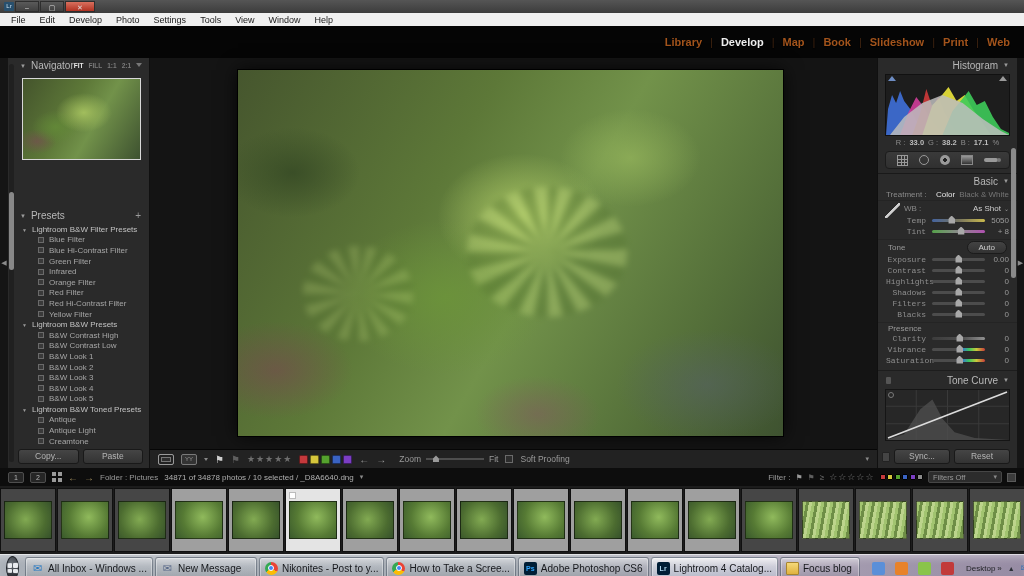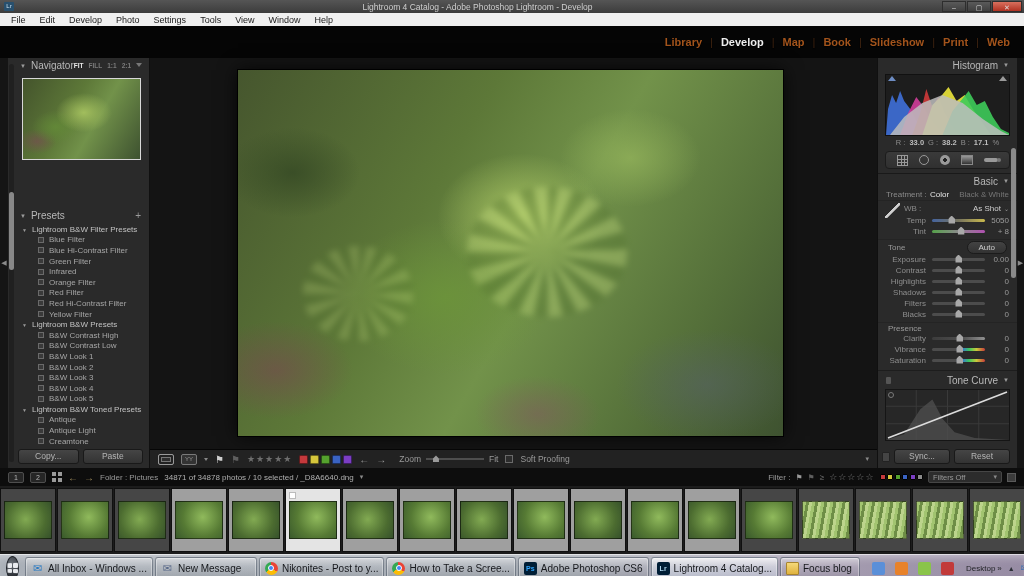--- a/index.html
+++ b/index.html
@@ -114,27 +114,27 @@
       linear-gradient(#999,#999) 0 3px/11px 1px no-repeat, linear-gradient(#999,#999) 0 6px/11px 1px no-repeat; }
   .spot-icon { width:10px; height:10px; border:1.5px solid #999; border-radius:50%; }
   .redeye-icon { width:10px; height:10px; border-radius:50%; background:radial-gradient(circle,#222 0 2px,#999 2px); }
   .grad-icon { width:12px; height:10px; border:1px solid #888; background:linear-gradient(#999,rgba(150,150,150,0)); }
   .brush-icon { width:14px; height:4px; background:#999; border-radius:2px; position:relative; }
   .brush-icon::after { content:""; position:absolute; right:-3px; top:0; width:4px; height:4px; background:#777; border-radius:50%; }
 
   .basic-body { padding:0 0 2px; border-top:1px solid #191919; }
   .treat-row { display:flex; align-items:center; height:13px; padding:0 8px; color:#8a8a8a; border-bottom:1px solid #242424; }
   .treat-row .tc { color:#e6e6e6; margin-left:auto; }
-  .treat-row .tbw { color:#767676; margin-left:10px; }
+  .treat-row .tbw { color:#767676; margin-left:4px; }
   .wb-row { display:flex; align-items:center; height:14px; padding:0 8px 0 26px; color:#8a8a8a; position:relative; }
   .eyedropper { position:absolute; left:7px; top:2px; width:15px; height:15px; background:linear-gradient(135deg, transparent 44%, #cfcfcf 46%, #cfcfcf 56%, transparent 58%); }
   .wb-value { margin-left:auto; color:#cfcfcf; display:flex; align-items:center; gap:3px; }
   .updn { font-size:6px; color:#9a9a9a; }
   .slider-row { display:flex; align-items:center; height:11px; padding:0 8px; color:#8e8e8e; }
-  .sl-label { width:46px; text-align:right; padding-right:6px; white-space:nowrap; }
+  .sl-label { width:46px; text-align:right; padding-right:6px; white-space:nowrap;font-family:Liberation Mono, monospace; }
   .sl-track { position:relative; flex:1; height:3px; background:#4c4c4c; border-radius:2px; }
   .sl-thumb { position:absolute; top:-3.5px; width:7px; height:8px; background:#a8a8a8; transform:translateX(-50%); clip-path:polygon(50% 0,100% 45%,100% 100%,0 100%,0 45%); }
   .sl-value { width:24px; text-align:right; color:#9a9a9a; }
   [data-variant="temp"] .sl-track { background:linear-gradient(90deg,#44639e,#77745e,#c9b94d); }
   [data-variant="tint"] .sl-track { background:linear-gradient(90deg,#55a04a,#8a8a8a,#b050b0); }
   [data-variant="clarity"] .sl-track { background:linear-gradient(90deg,#3c3c3c,#4c4c4c 55%,#909090); }
   [data-variant="rainbow"] .sl-track { background:linear-gradient(90deg,#4c4c4c 0 45%,#3a7ac8 58%,#3ac860 70%,#c8c83a 84%,#c83a3a 100%); }
   .tone-row { display:flex; align-items:center; height:15px; padding:0 10px; color:#9a9a9a; border-top:1px solid #242424; margin-top:2px; }
   .auto-btn { margin-left:auto; padding:1px 11px; background:linear-gradient(#434343,#323232); border:1px solid #1b1b1b; border-radius:8px; color:#cfcfcf; font-size:8px; }
   .presence-row { display:flex; align-items:center; height:11px; padding:0 10px; color:#9a9a9a; margin-top:2px; border-top:1px solid #242424; }
@@ -203,21 +203,20 @@
   .shield-icon { width:11px; height:11px; background:linear-gradient(#4aa3e0,#1a5a9a); clip-path:polygon(50% 0,100% 18%,92% 80%,50% 100%,8% 80%,0 18%); }
   .clock { text-align:center; font-size:8px; color:#23262c; line-height:1.25; padding:0 4px; }
 </style>
 </head>
 <body>
 
 <div class="screen">
 
   <div class="titlebar">
     <span class="app-badge">Lr</span>
-    <span class="tb-title">Lightroom 4 Catalog - Adobe Photoshop Lightroom - Develop</span>
     <span class="winbtn">–</span>
     <span class="winbtn">▢</span>
     <span class="winbtn close">✕</span>
   </div>
 
   <div class="menubar">
     <span class="menu-item">File</span>
       <span class="menu-item">Edit</span>
       <span class="menu-item">Develop</span>
       <span class="menu-item">Photo</span>

